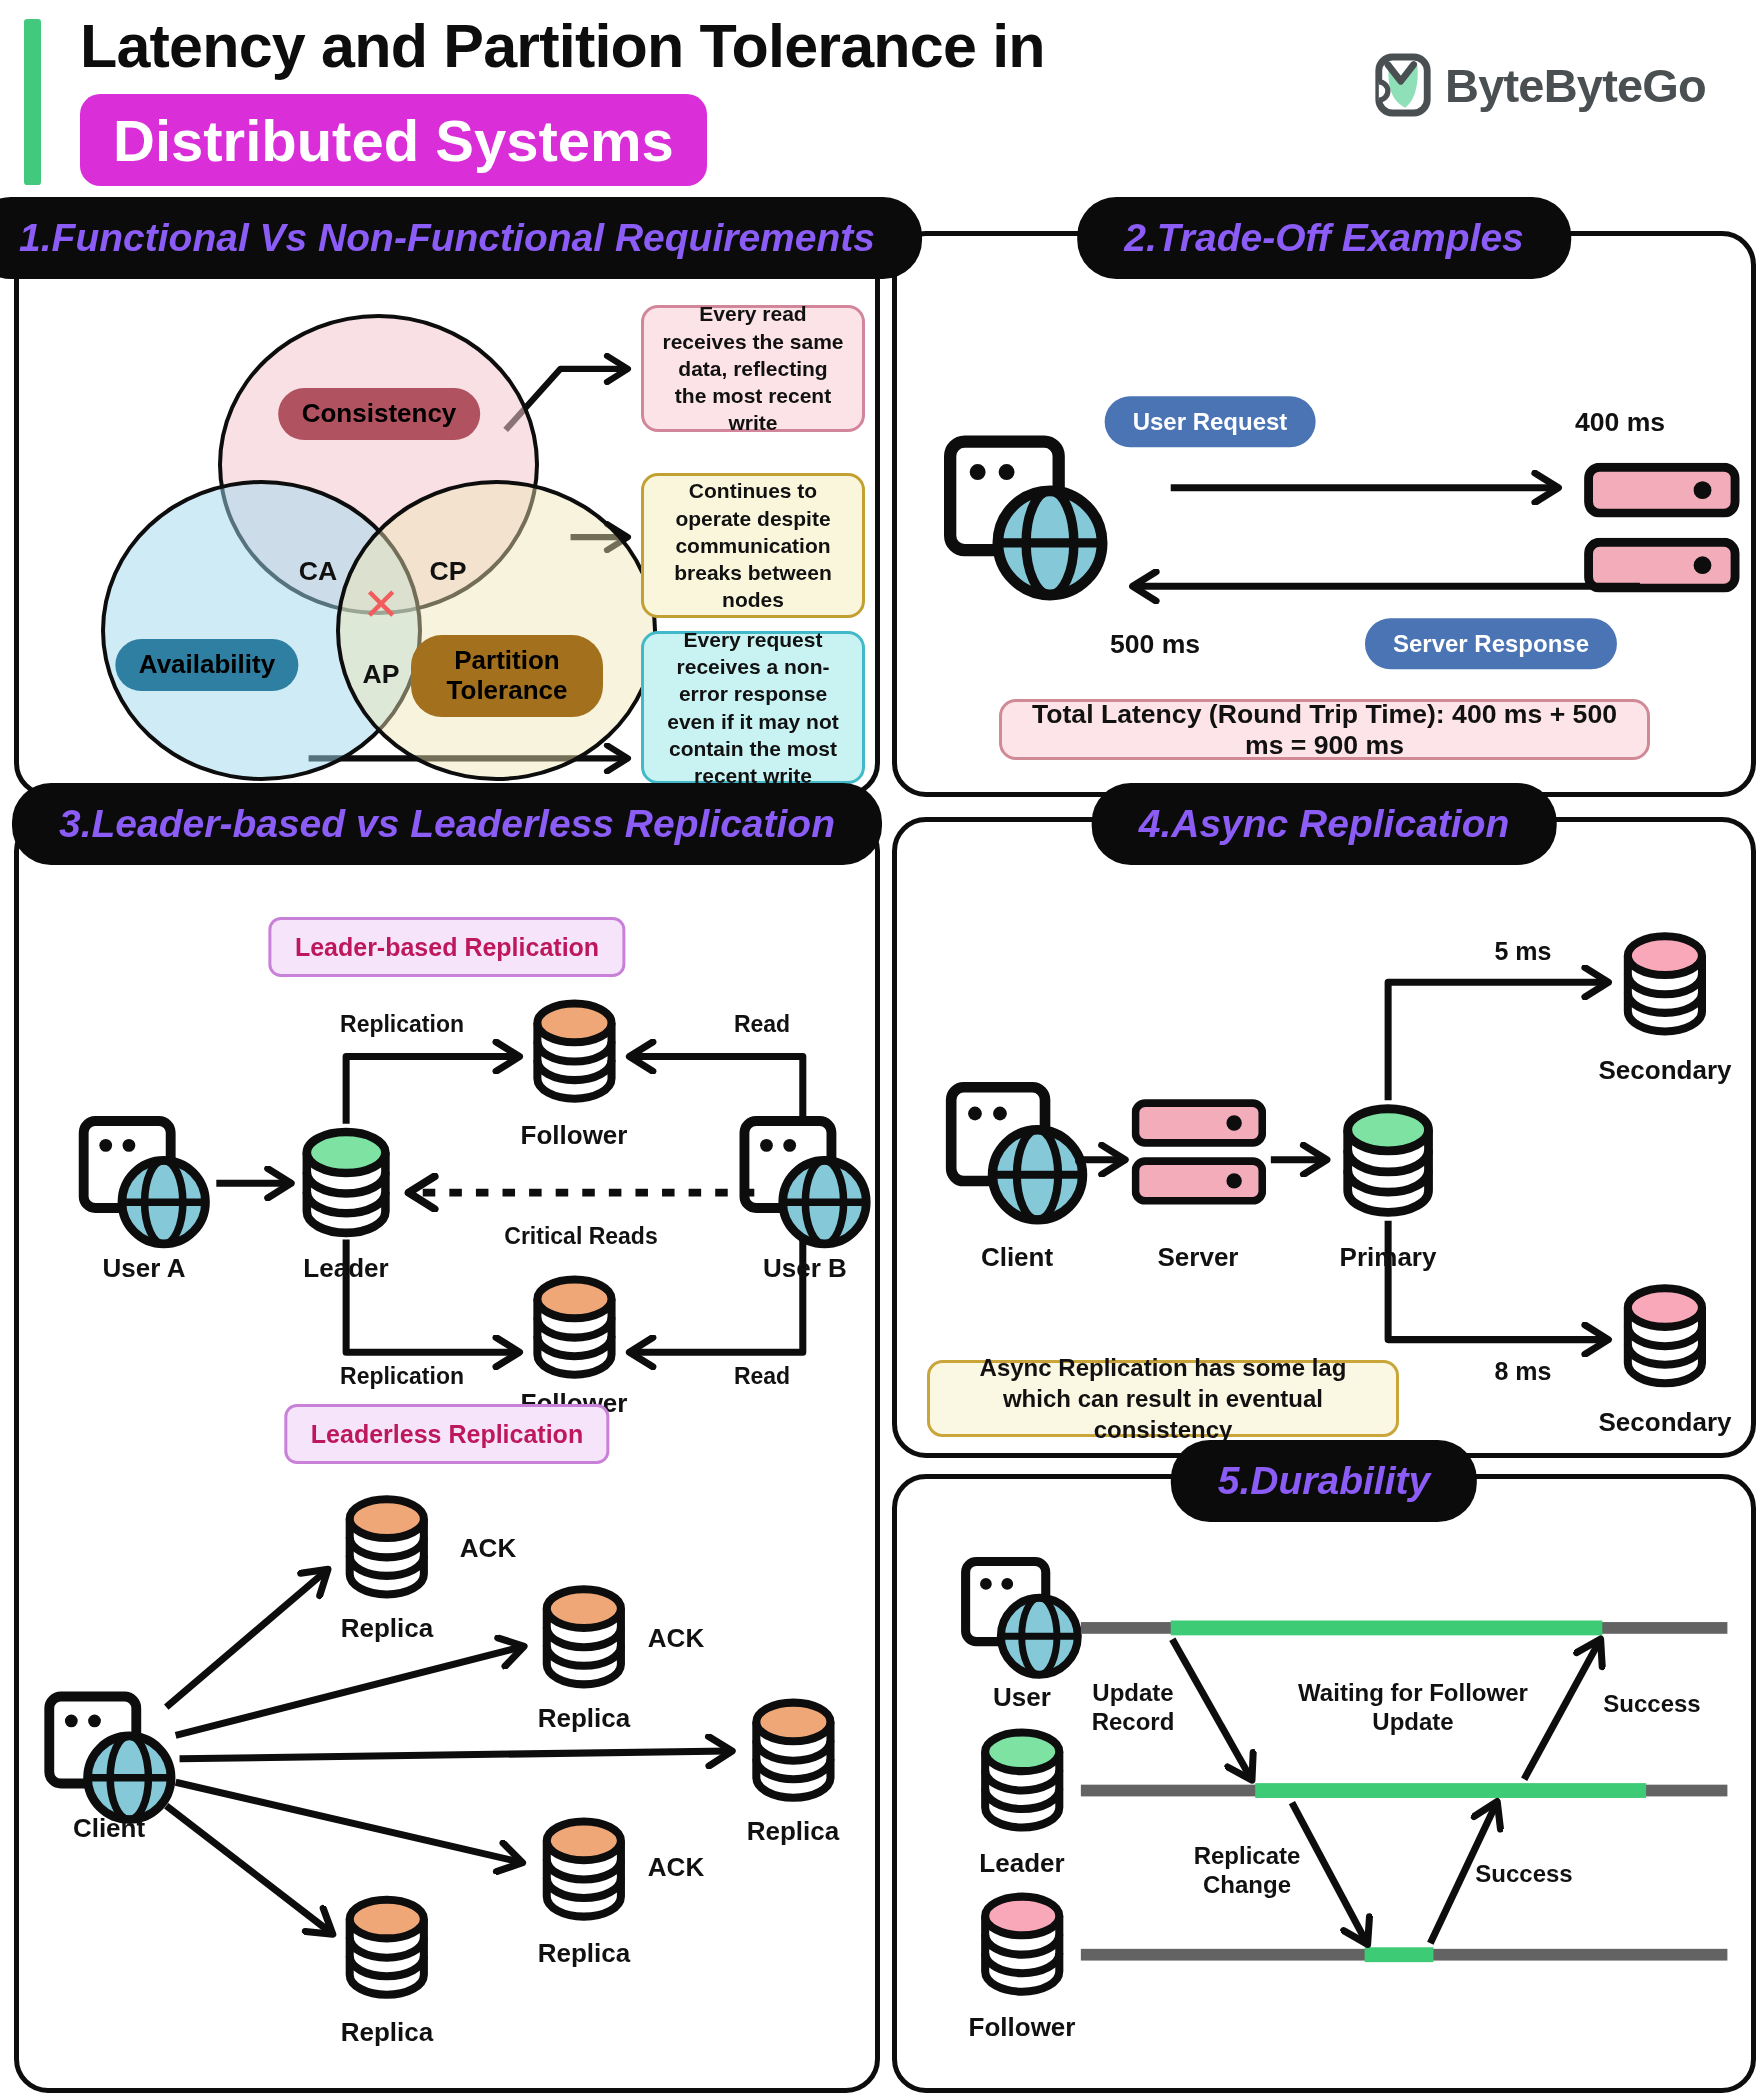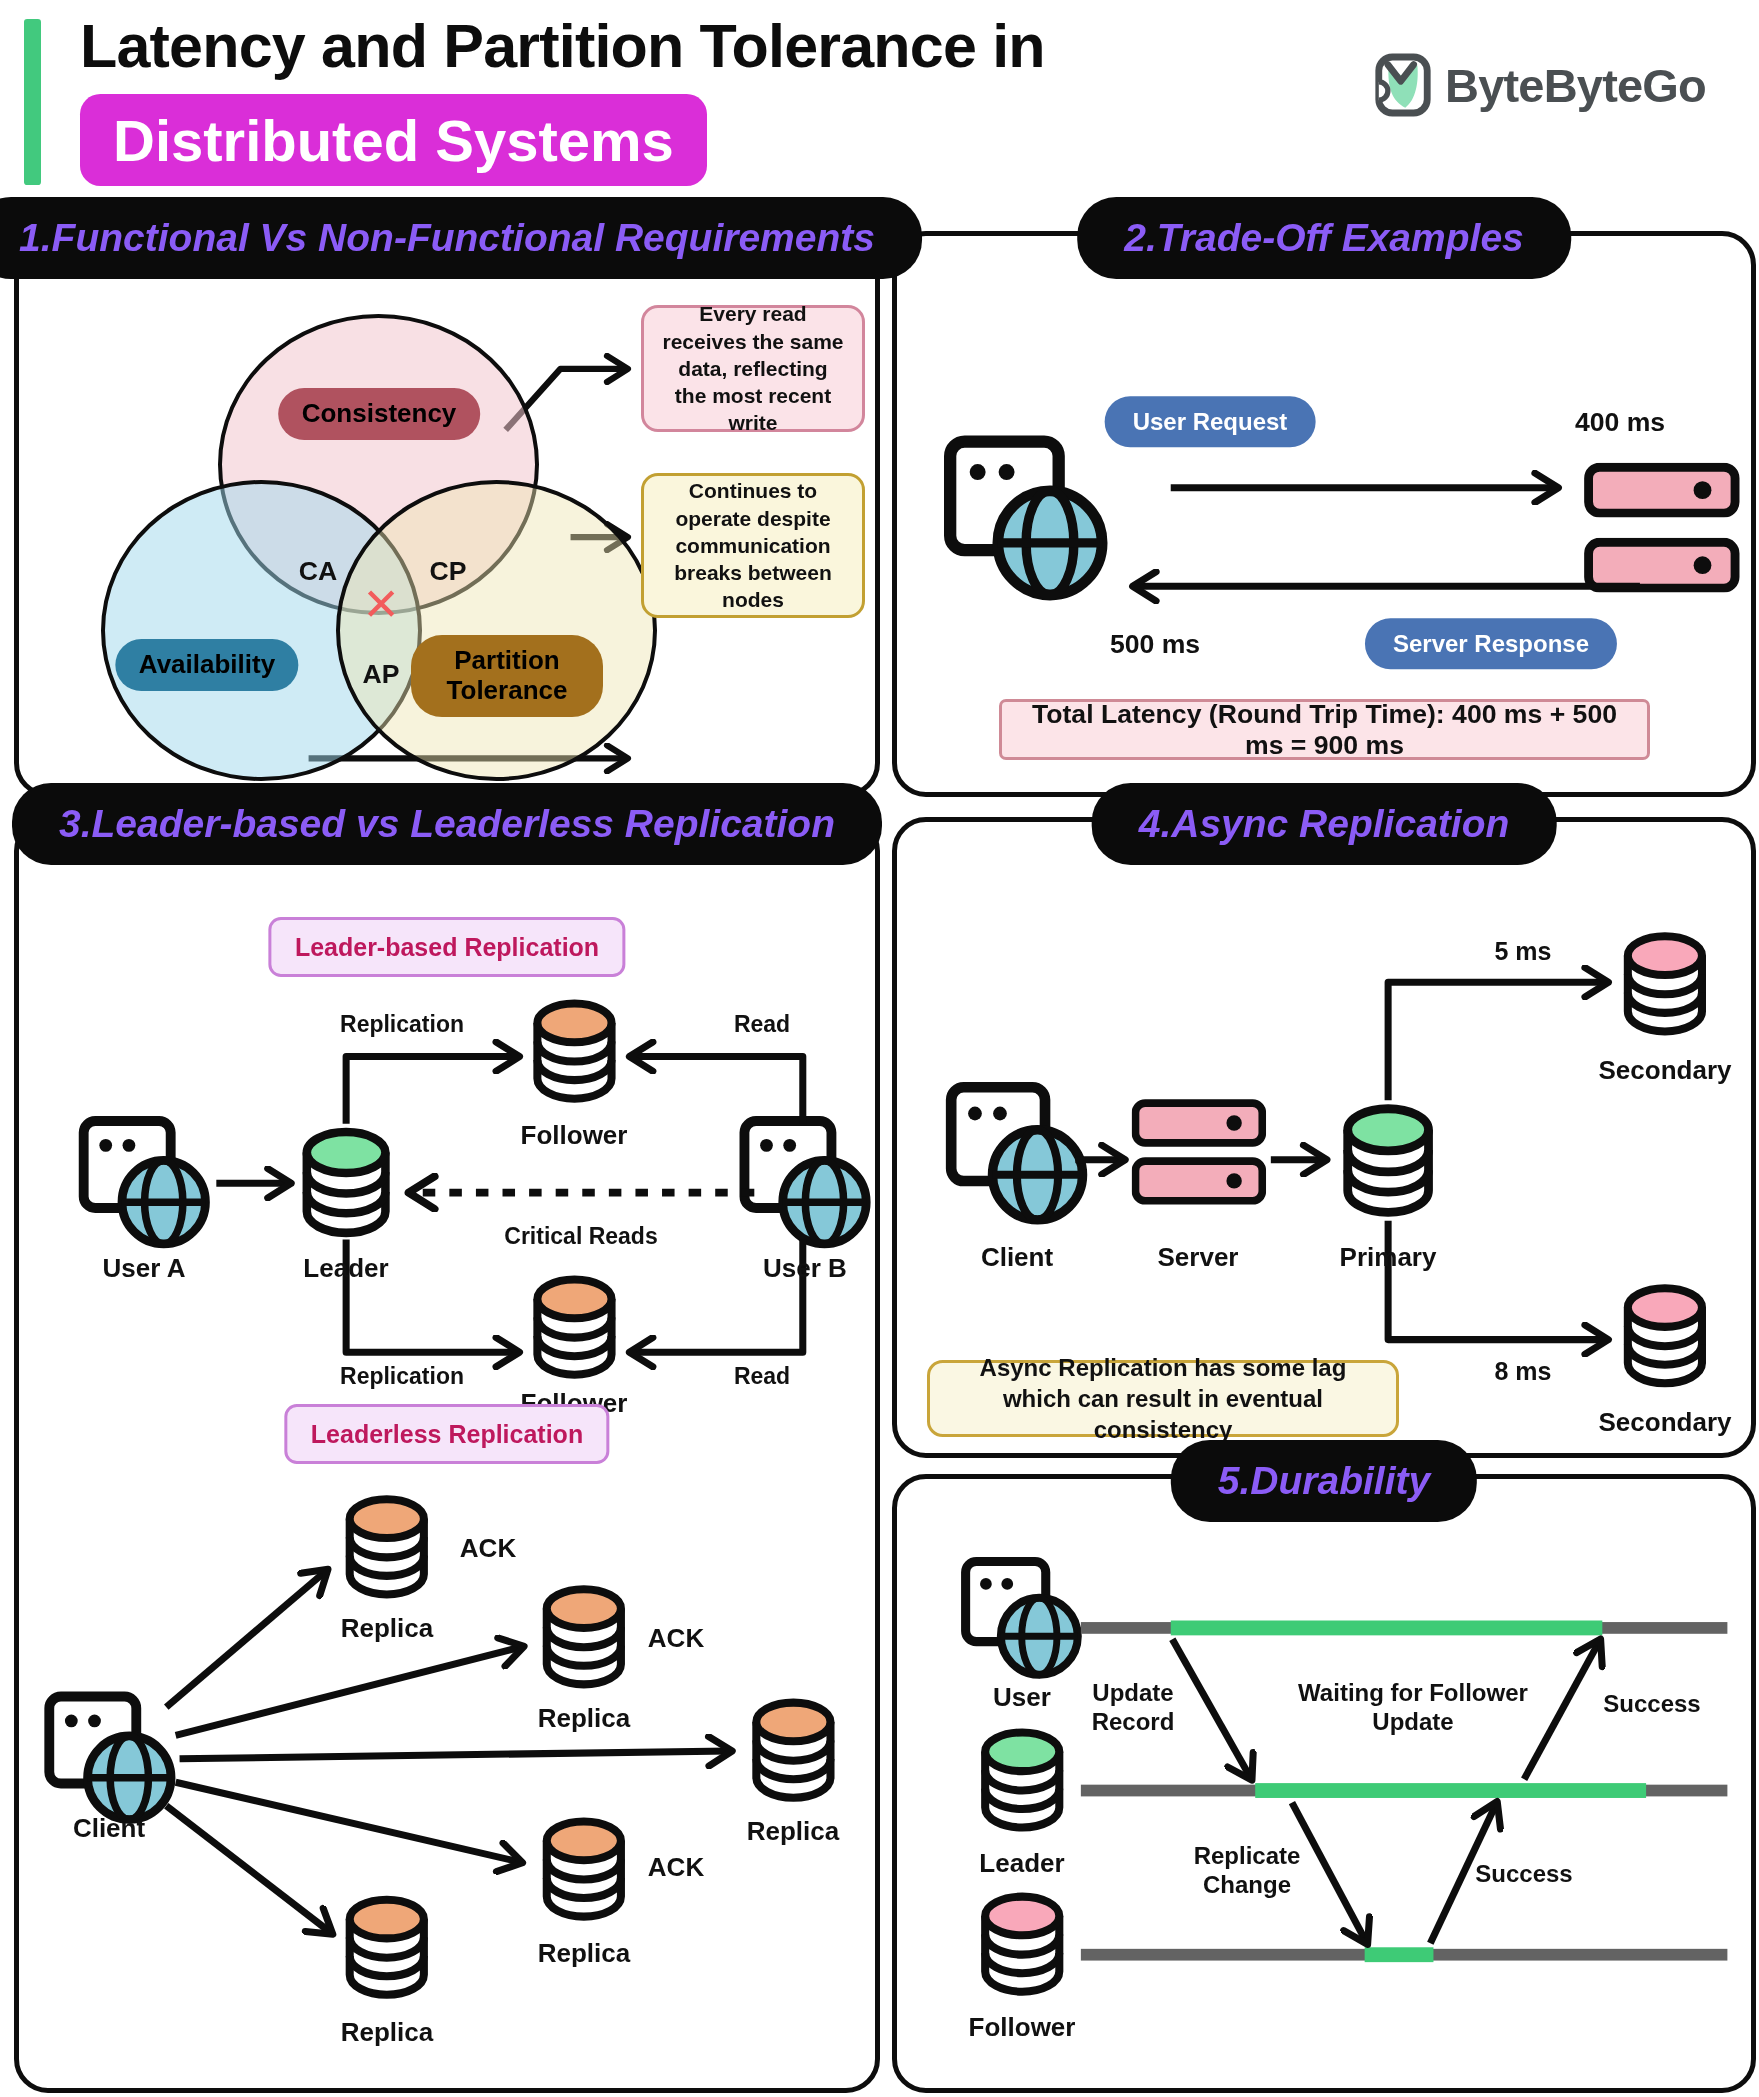--- a/index.html
+++ b/index.html
@@ -35,21 +35,21 @@
   .co-yellow{background:#faf6dc;border:3.9px solid #c2a032;margin-top:6px;}
   .co-cyan{background:#c9f2f2;border:3.9px solid #41b9c9;}
 
   .bluepill{position:absolute;transform:translate(-50%,-50%);background:#4a74b4;color:#fff;font-weight:700;
             font-size:24px;padding:11.7px 28px;border-radius:31px;white-space:nowrap;z-index:3;}
   .tagpill{position:absolute;transform:translate(-50%,-50%);background:#f6e5fa;border:3.1px solid #c980d8;color:#be185d;
            font-weight:700;font-size:25px;padding:12.5px 23.5px;border-radius:12.5px;white-space:nowrap;z-index:3;}
   .notebox{position:absolute;background:#faf7e3;border:3.9px solid #c9a53a;border-radius:15.6px;display:flex;
            align-items:center;justify-content:center;text-align:center;font-weight:700;font-size:24px;
            line-height:1.3;box-sizing:border-box;padding:7.8px 31px;z-index:3;}
-  .totalbox{position:absolute;background:#fce4e8;border:3.9px solid #cf8a96;border-radius:7px;display:flex;
+  .totalbox{position:absolute;background:#fce4e8;border:3.9px solid #cf8a96;border-radius:17px;display:flex;
             align-items:center;justify-content:center;text-align:center;font-weight:700;font-size:26.6px;
             box-sizing:border-box;padding:7.8px 15.6px;z-index:3;}
 </style>
 </head>
 <body>
 
 <svg width="0" height="0" style="position:absolute" aria-hidden="true">
   <defs>
     <marker id="chev" viewBox="0 0 12 12" refX="9" refY="6" markerWidth="5" markerHeight="5" orient="auto-start-reverse">
       <path d="M2,1 L10,6 L2,11" fill="none" stroke="#0d0d0d" stroke-width="2.4" stroke-linecap="round" stroke-linejoin="round"></path>
@@ -104,20 +104,21 @@
     <div class="vpill" style="left:188px;top:429px;background:#2f7fa3;">Availability</div>
     <div class="vpill wrap" style="left:488px;top:440px;background:#a3701d;width:145px;">Partition Tolerance</div>
 
     <div class="lbl" style="left:299px;top:335px;font-size:26.6px;">CA</div>
     <div class="lbl" style="left:429px;top:335px;font-size:26.6px;">CP</div>
     <div class="lbl" style="left:362px;top:438px;font-size:26.6px;">AP</div>
     <div class="xmark" style="left:362px;top:368px;">✕</div>
 
     <div class="callout co-pink" style="left:622px;top:69px;width:224px;height:127px;">Every read receives the same data, reflecting the most recent write</div>
     <div class="callout co-yellow" style="left:622px;top:231px;width:224px;height:145px;">Continues to operate despite communication breaks between nodes</div>
+    <div class="callout co-cyan" style="left:622px;top:395px;width:224px;height:153px;">Every request receives a non-error response even if it may not contain the most recent write</div>
 
     <svg class="layer" viewBox="0 0 1094 711">
       <path d="M622,248 L692,170 L775,170" fill="none" stroke="#0d0d0d" stroke-width="8" stroke-linejoin="round" marker-end="url(#chev)"></path>
       <path d="M705,385 L775,385" fill="none" stroke="#0d0d0d" stroke-width="8" marker-end="url(#chev)"></path>
       <path d="M370,668 L775,668" fill="none" stroke="#0d0d0d" stroke-width="8" marker-end="url(#chev)"></path>
     </svg>
   </section>
 
   <section class="panel" style="left:892px;top:231px;width:854px;height:556px;">
     <div class="ptitle">2.Trade-Off Examples</div>

